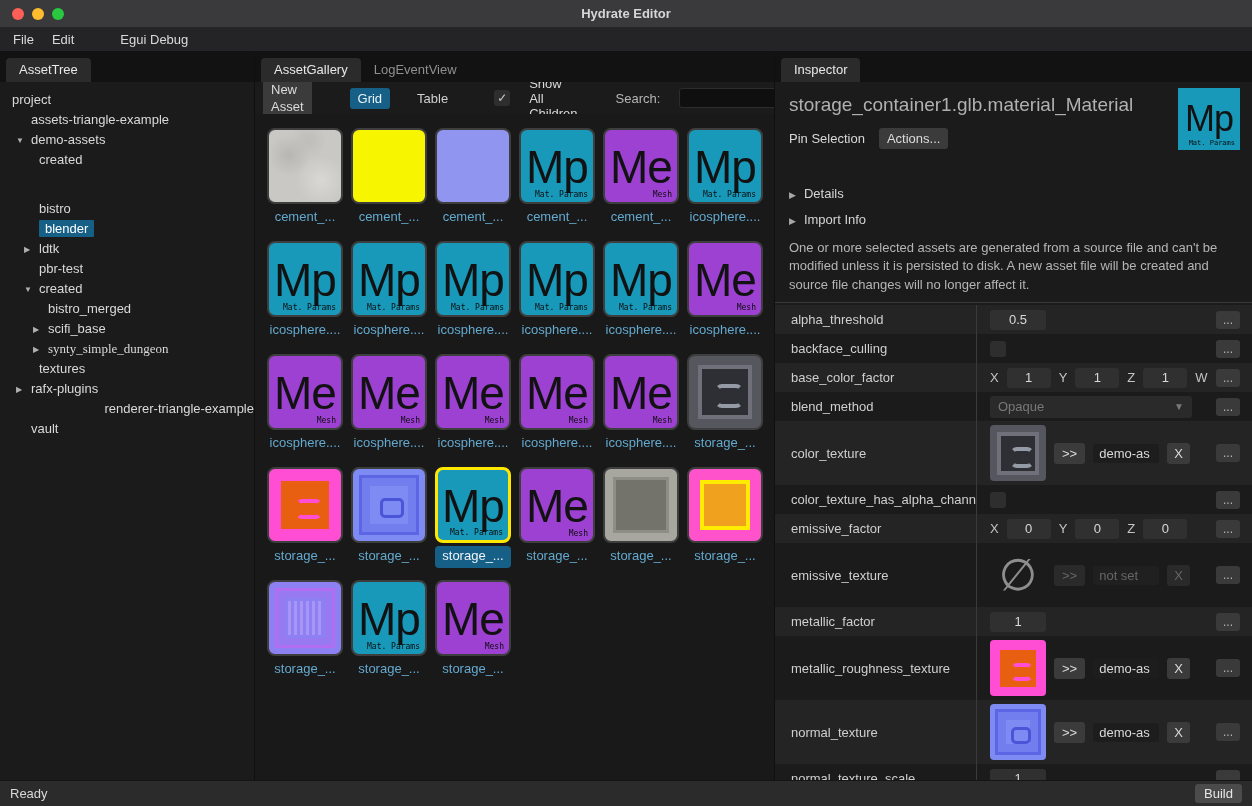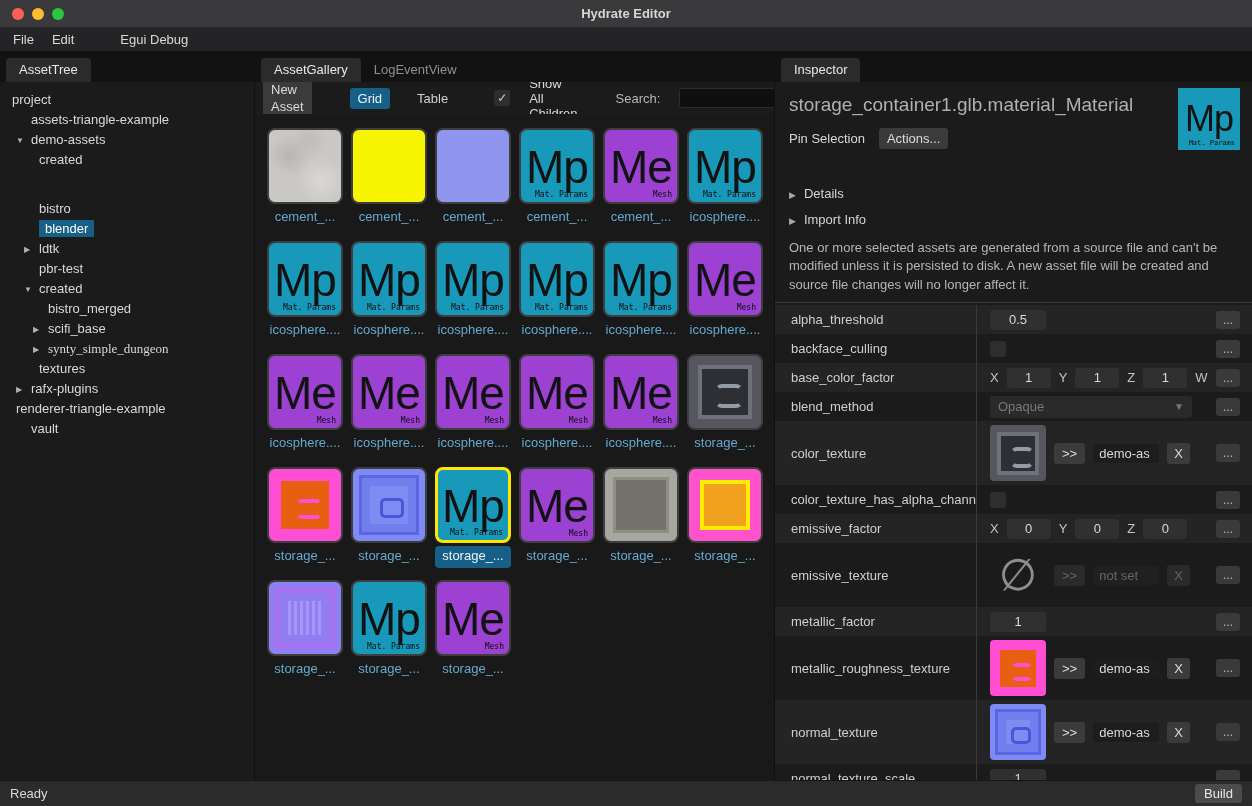--- a/index.html
+++ b/index.html
@@ -162,21 +162,21 @@
           <div class="tree-row" style="padding-left: 39px; margin-top: 29px;"><span class="tree-label">bistro</span></div>
           <div class="tree-row" style="padding-left: 39px;"><span class="tree-label selected">blender</span></div>
           <div class="tree-row" style="padding-left: 39px;"><span class="tree-arrow">▶</span><span class="tree-label">ldtk</span></div>
           <div class="tree-row" style="padding-left: 39px;"><span class="tree-label">pbr-test</span></div>
           <div class="tree-row" style="padding-left: 39px;"><span class="tree-arrow">▼</span><span class="tree-label">created</span></div>
           <div class="tree-row" style="padding-left: 48px;"><span class="tree-label">bistro_merged</span></div>
           <div class="tree-row" style="padding-left: 48px;"><span class="tree-arrow">▶</span><span class="tree-label">scifi_base</span></div>
           <div class="tree-row" style="padding-left: 48px; font-family: Liberation Serif, serif;"><span class="tree-arrow">▶</span><span class="tree-label">synty_simple_dungeon</span></div>
           <div class="tree-row" style="padding-left: 39px;"><span class="tree-label">textures</span></div>
           <div class="tree-row" style="padding-left: 31px;"><span class="tree-arrow">▶</span><span class="tree-label">rafx-plugins</span></div>
-          <div class="tree-row" style="padding-left: 16px;"><span class="tree-label">renderer-triangle-example</span></div>
+          <div class="tree-row" style="padding-left: 16px; text-align: right;"><span class="tree-label">renderer-triangle-example</span></div>
           <div class="tree-row" style="padding-left: 31px;"><span class="tree-label">vault</span></div>
         </div>
     </div>
   </div>
 
   <div class="panel panel-mid">
     <div class="tabstrip">
       <div class="tab active">AssetGallery</div>
       <div class="tab">LogEventView</div>
     </div>

